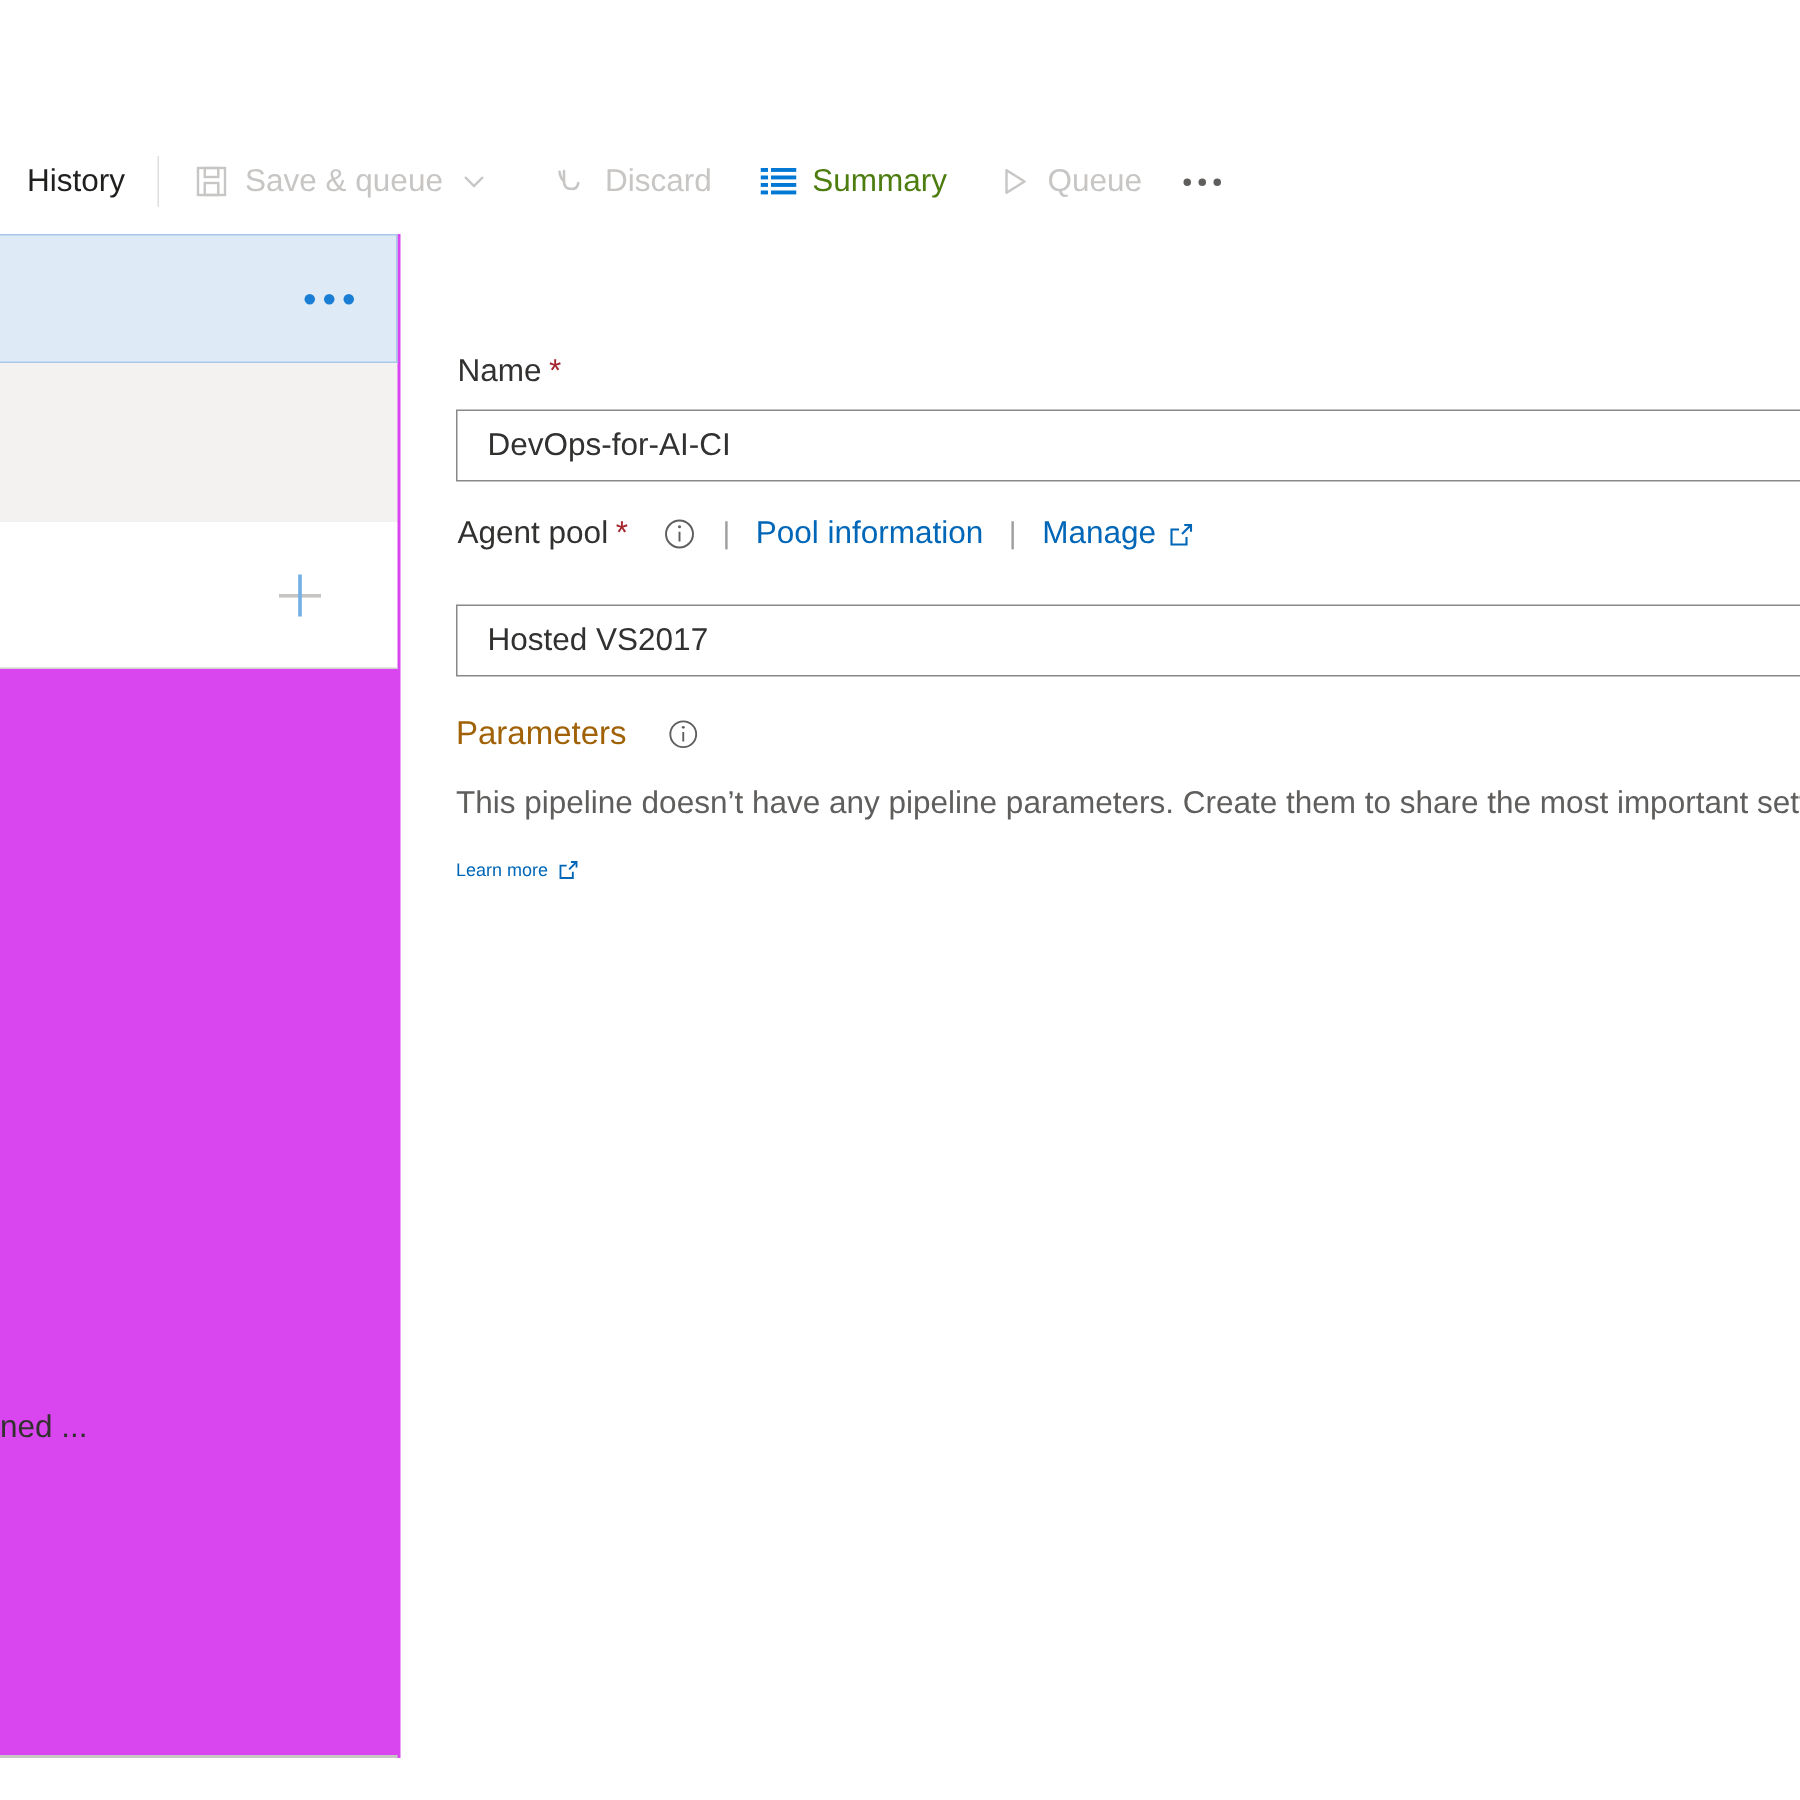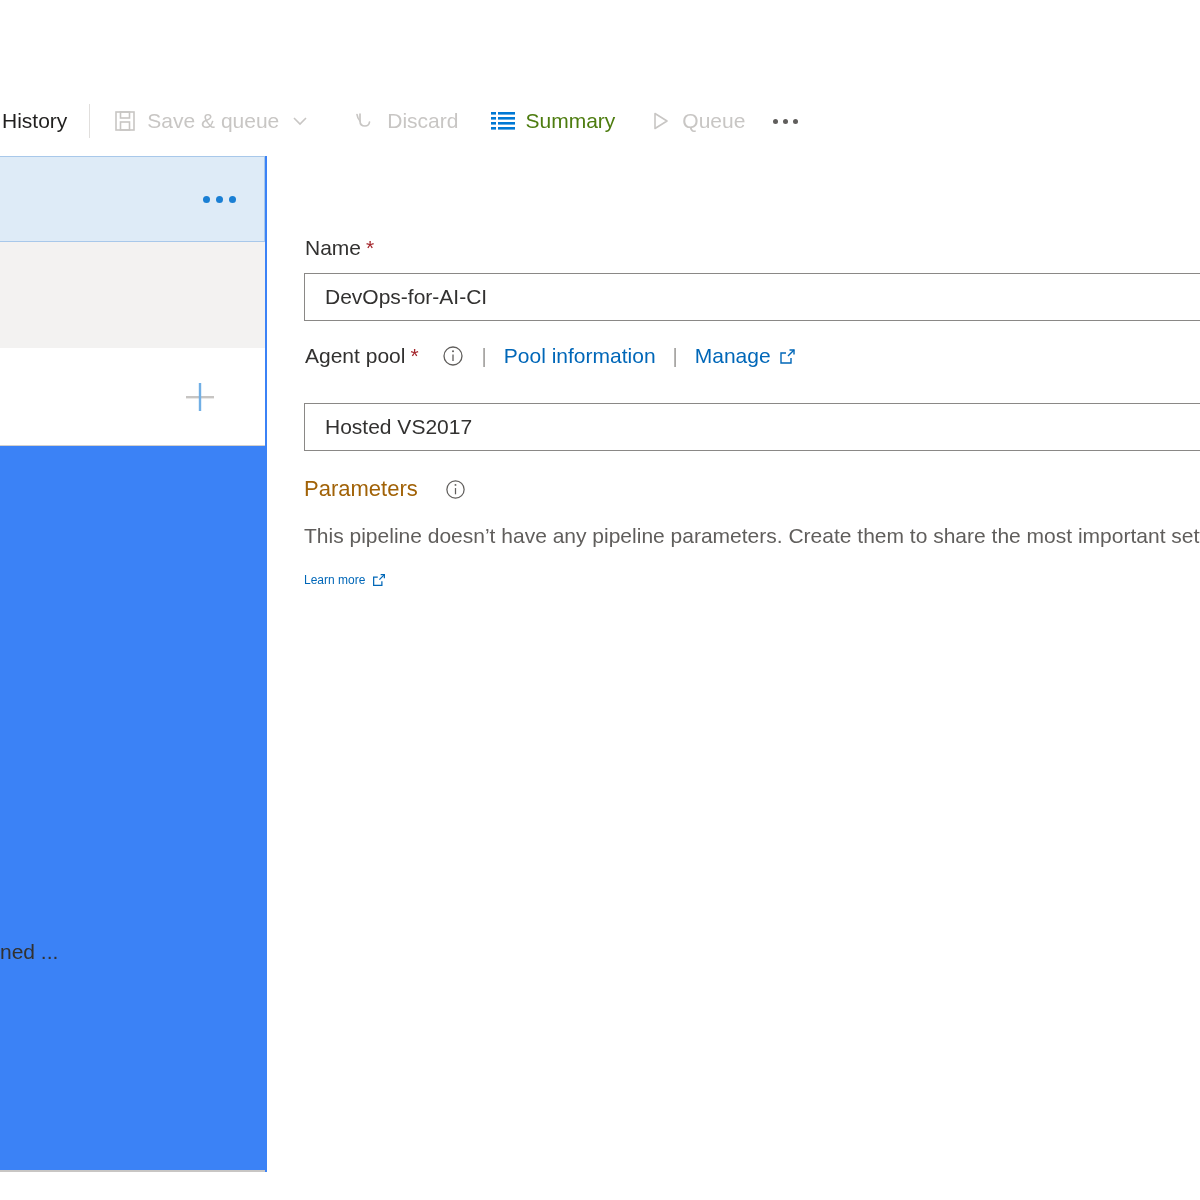--- a/index.html
+++ b/index.html
@@ -32,21 +32,21 @@
     align-items: center;
     height: 46px;
     padding: 0 8px;
     font-size: 21px;
     white-space: nowrap;
     color: #c8c6c4;
   }
   .tb-item.active { color: #4d7c0f; }
   .tb-item.history {
     color: #201f1e;
-    padding-left: 2px;
+    padding-left: 18px;
     padding-right: 16px;
   }
   .tb-sep {
     width: 1px;
     height: 34px;
     background: #e1dfdd;
     margin: 0 14px 0 6px;
     flex: 0 0 auto;
   }
   .tb-icon {
@@ -81,21 +81,21 @@
   .gap-lg { width: 26px; flex: 0 0 auto; }
   .gap-md { width: 16px; flex: 0 0 auto; }
 
   
   .sidebar {
     position: absolute;
     left: 0;
     top: 156px;
     width: 311px;
     height: 1016px;
-    background: #3b82f6;
+    background: #d946ef;
     border-right: 2px solid #c8c6c4;
     box-sizing: border-box;
     overflow: hidden;
   }
   .side-selected {
     position: absolute;
     left: -2px;
     top: 0;
     width: 267px;
     height: 86px;

